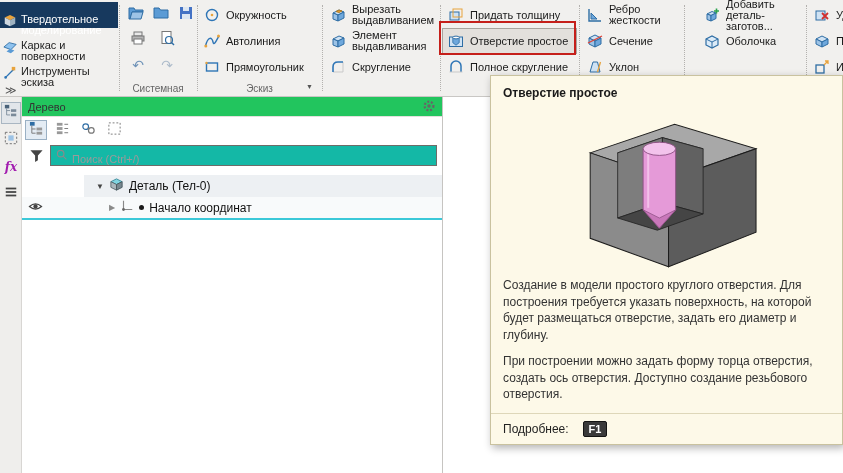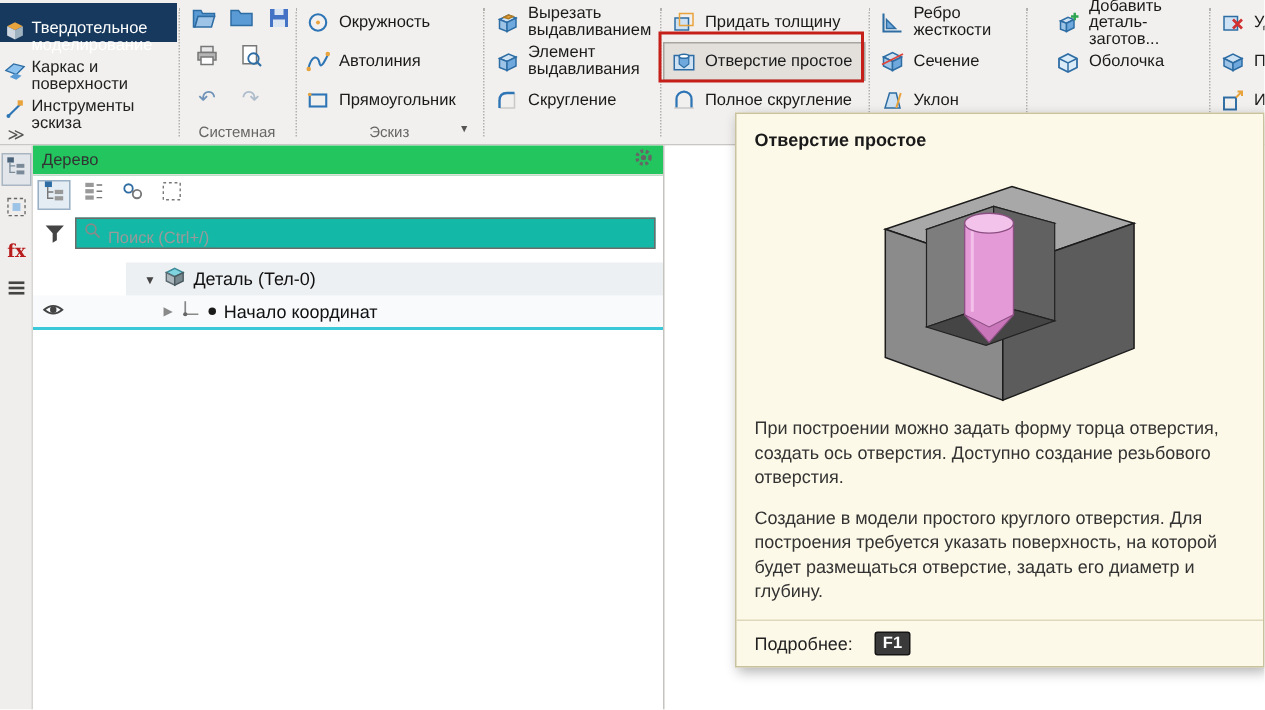--- a/index.html
+++ b/index.html
@@ -23,21 +23,21 @@
   .undo{font-size:14px;color:#6f93b8;line-height:14px}
   .redo{font-size:14px;color:#aebccb;line-height:14px}
   .caret{position:absolute;right:8px;top:0;font-size:7px;color:#555}
 
   #red-box{position:absolute;left:439px;top:21px;width:137px;height:34px;border:2px solid #c51f1a;z-index:60;pointer-events:none}
 
   
   #left-strip{position:absolute;left:0;top:97px;width:22px;height:376px;background:#efeeec;border-right:1px solid #d8d6d3}
   .stripbtn{width:20px;height:22px;margin:5px 1px 0;display:flex;align-items:center;justify-content:center;cursor:default}
   .stripbtn.active{background:#e2e6ea;border:1px solid #a9b6c2}
-  .fx{font-family:"DejaVu Serif",serif;font-size:12px;color:#b91c1c;font-weight:bold}
+  .fx{font-family:"DejaVu Serif",serif;font-style:italic;font-size:12px;color:#a21caf;font-weight:bold}
 
   
   #tree-panel{position:absolute;left:22px;top:97px;width:421px;height:376px;background:#fff;border-right:1px solid #c6c4c1}
   .tp-header{height:20px;background:#22c55e;border-bottom:1px solid #e2e0dd;display:flex;align-items:center;padding:0 6px;font-size:11px;color:#333}
   .tp-gear{margin-left:auto;cursor:default;display:flex;align-items:center}
   .tp-toolbar{height:24px;display:flex;align-items:center;gap:4px;padding:2px 3px 0}
   .tbtn{width:22px;height:20px;display:flex;align-items:center;justify-content:center;border:1px solid transparent;cursor:default}
   .tbtn.active{border-color:#9ab0c4;background:#e4ecf4}
   .tp-search{height:28px;display:flex;align-items:center;gap:5px;padding:0 5px}
   .funnel{width:18px;display:flex;justify-content:center}
@@ -475,19 +475,19 @@
       <polygon points="62,50 106,35 106,99 62,114" fill="#7d7d7d" stroke="#222" stroke-width="0.8"></polygon>
       <polygon points="106,35 146,46 146,110 106,99" fill="#616161" stroke="#222" stroke-width="0.8"></polygon>
       <polygon points="62,114 106,99 146,110 101,126" fill="#454545" stroke="#222" stroke-width="0.8"></polygon>
 
       <polygon points="87,46 87,106 103,124 119,106 119,46" fill="#e59ad8" stroke="#8c4f82" stroke-width="0.9"></polygon>
       <polygon points="87,106 103,124 119,106 103,114" fill="#c977ba" stroke="#8c4f82" stroke-width="0.7"></polygon>
       <line x1="92" y1="50" x2="92" y2="104" stroke="#f3c0ea" stroke-width="2"></line>
       <ellipse cx="103" cy="46" rx="16" ry="6.5" fill="#f3c3ec" stroke="#8c4f82" stroke-width="0.9"></ellipse>
     </svg>
   </div>
+  <p class="tt-p">Создание в модели простого круглого отверстия. Для построения требуется указать поверхность, на которой будет размещаться отверстие, задать его диаметр и глубину.</p>
   <p class="tt-p">При построении можно задать форму торца отверстия, создать ось отверстия. Доступно создание резьбового отверстия.</p>
-  <p class="tt-p">Создание в модели простого круглого отверстия. Для построения требуется указать поверхность, на которой будет размещаться отверстие, задать его диаметр и глубину.</p>
   <div class="tt-footer">
     <span>Подробнее:</span>
     <span class="f1key">F1</span>
   </div>
 </div>
 
 </body></html>

